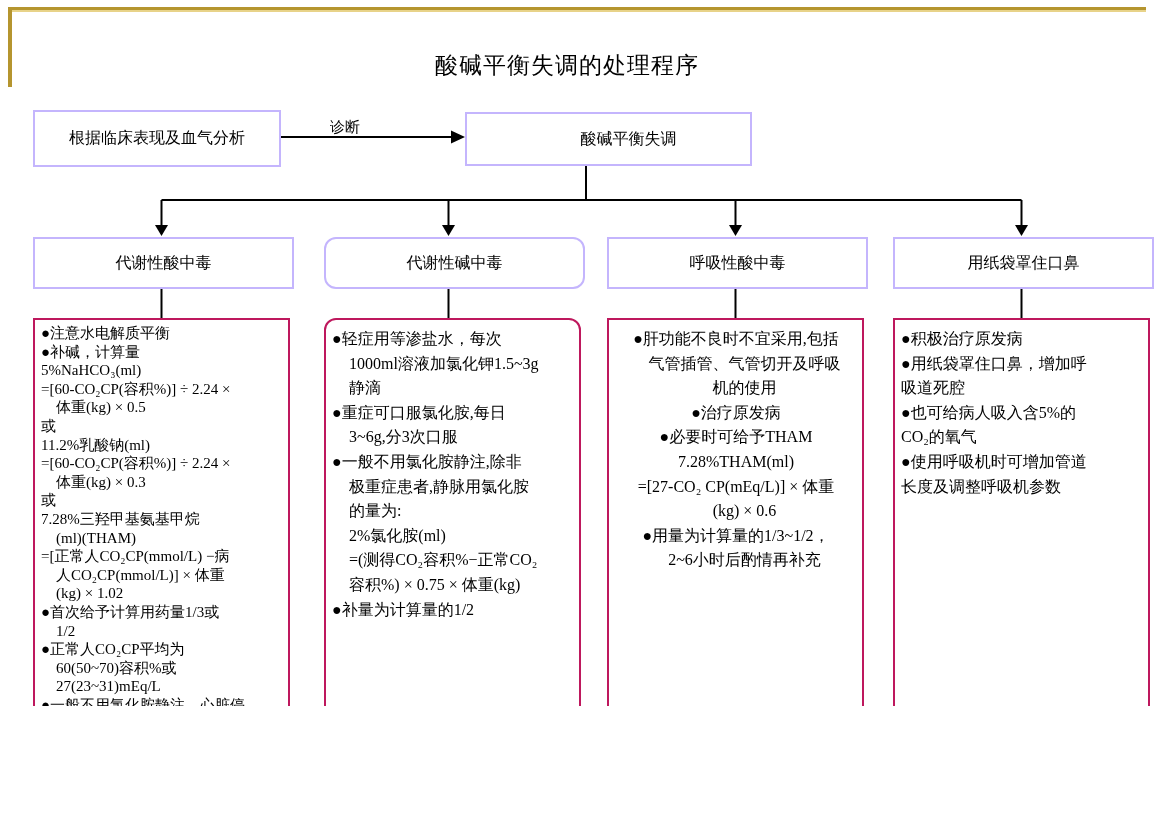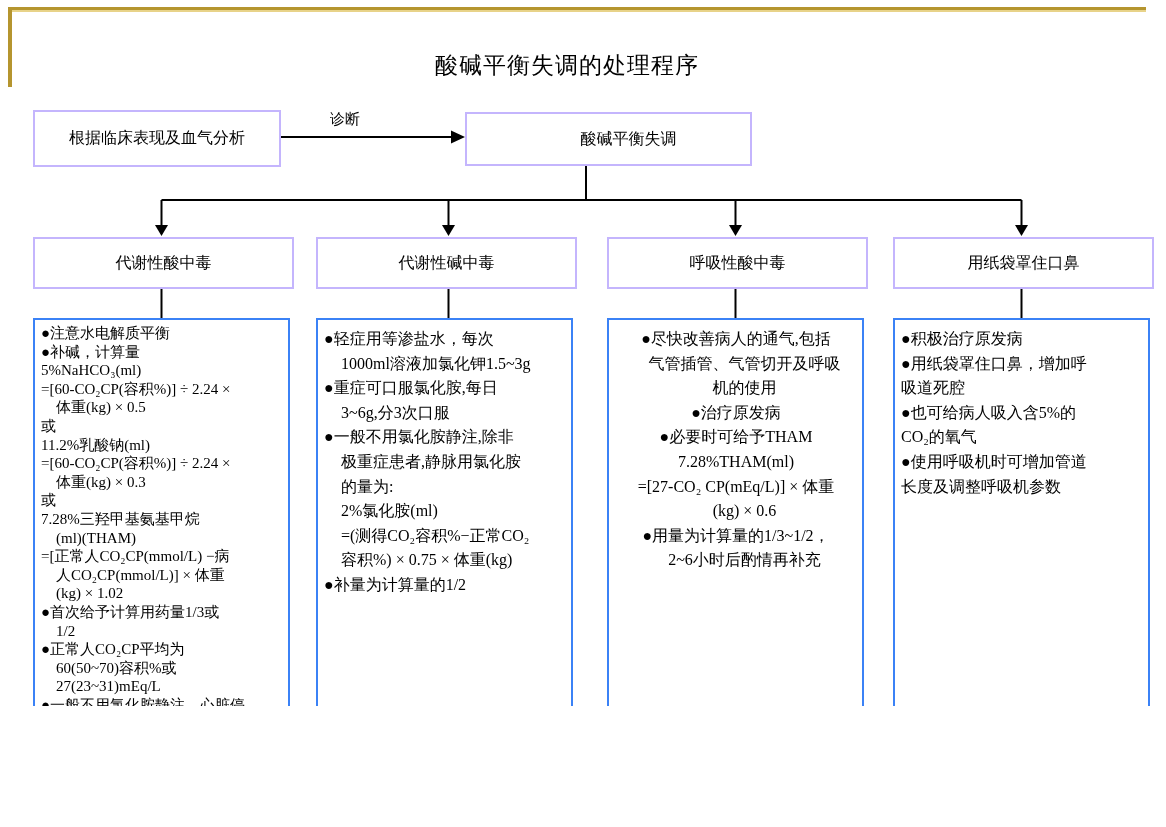--- a/index.html
+++ b/index.html
@@ -23,28 +23,28 @@
 
   svg.connectors { position:absolute; left:0; top:0; z-index:0; }
 
   .box {
     position:absolute; background:#fff; border:2px solid #c4b5fd; z-index:1;
     display:flex; align-items:center; justify-content:center;
     font-size:16px; text-align:center;
   }
   .source-box { left:33px;  top:110px; width:244px; height:53px; }
   .target-box { left:465px; top:112px; width:243px; height:50px;padding-left:40px; }
-  .edge-label { position:absolute; left:300px; top:110px; width:90px;
+  .edge-label { position:absolute; left:300px; top:118px; width:90px;
                 text-align:center; font-size:15px; z-index:1; }
 
   .cat-box    { top:237px; height:48px; width:257px; }
   .det-box    { position:absolute; top:318px; height:412px; width:257px;
-                background:#fff; border:2px solid #3b82f6; z-index:1;
+                background:#fff; border:2px solid #be185d; z-index:1;
                 box-sizing:border-box; padding:7px 5px 0 6px; overflow:hidden; }
-  .c0 { left:33px; }  .c1 { left:316px; }  .c2 { left:607px;text-align:center; }  .c3 { left:893px; }
+  .c0 { left:33px; }  .c1 { left:324px;border-radius:12px; }  .c2 { left:607px;text-align:center; }  .c3 { left:893px; }
 
   .det-box .detail-line { white-space:pre; font-size:16px; line-height:24.6px; }
   .det-box .detail-line.indent { padding-left:17px; }
   .det-box.dense { padding-top:4px; }
   .det-box.dense .detail-line { font-size:15px; line-height:18.6px; }
   .det-box.dense .detail-line.indent { padding-left:15px; }
 </style>
 </head>
 <body>
 
@@ -118,36 +118,37 @@
       <div class="detail-line">●一般不用氯化胺静注、心脏停</div>
       <div class="detail-line indent">搏、肝功能不良时不宜采用</div>
     </div>
 
   <div class="box cat-box c1">
     <span>代谢性碱中毒</span>
   </div>
   <div class="det-box c1">
       <div class="detail-line">●轻症用等渗盐水，每次</div>
       <div class="detail-line indent">1000ml溶液加氯化钾1.5~3g</div>
+      <div class="detail-line indent">静滴</div>
       <div class="detail-line">●重症可口服氯化胺,每日</div>
       <div class="detail-line indent">3~6g,分3次口服</div>
       <div class="detail-line">●一般不用氯化胺静注,除非</div>
       <div class="detail-line indent">极重症患者,静脉用氯化胺</div>
       <div class="detail-line indent">的量为:</div>
       <div class="detail-line indent">2%氯化胺(ml)</div>
       <div class="detail-line indent">=(测得CO₂容积%−正常CO₂</div>
       <div class="detail-line indent">容积%) × 0.75 × 体重(kg)</div>
       <div class="detail-line">●补量为计算量的1/2</div>
     </div>
 
   <div class="box cat-box c2">
     <span>呼吸性酸中毒</span>
   </div>
   <div class="det-box c2">
-      <div class="detail-line">●尽快改善病人的通气,包括</div>
+      <div class="detail-line">●肝功能不良时不宜采用,包括</div>
       <div class="detail-line indent">气管插管、气管切开及呼吸</div>
       <div class="detail-line indent">机的使用</div>
       <div class="detail-line">●治疗原发病</div>
       <div class="detail-line">●必要时可给予THAM</div>
       <div class="detail-line">7.28%THAM(ml)</div>
       <div class="detail-line">=[27-CO₂ CP(mEq/L)] × 体重</div>
       <div class="detail-line indent">(kg) × 0.6</div>
       <div class="detail-line">●用量为计算量的1/3~1/2，</div>
       <div class="detail-line indent">2~6小时后酌情再补充</div>
     </div>

